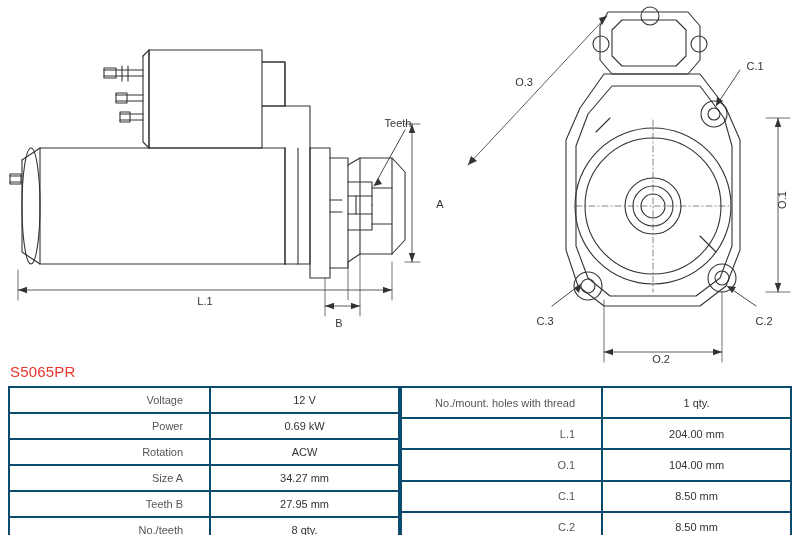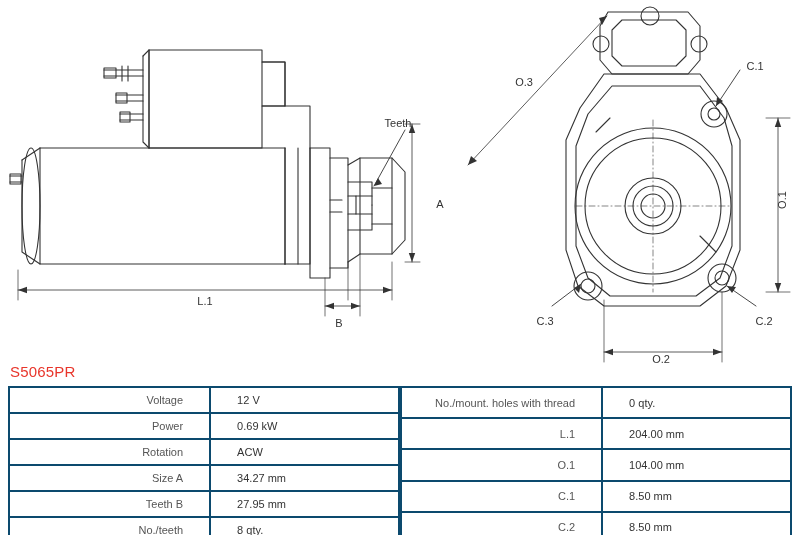--- a/index.html
+++ b/index.html
@@ -60,21 +60,21 @@
     color: #444444;
     white-space: nowrap;
     overflow: hidden;
   }
   table.spec-table td.label {
     text-align: right;
     width: 52%;
     color: #555555;
   }
   table.spec-table td.value {
-    text-align: left;
+    text-align: center;
     width: 48%;
     color: #333333;
   }
   .lbl {
     font-size: 11px;
     fill: #333333;
     font-family: "Liberation Sans", sans-serif;
   }
 </style>
 </head>
@@ -281,21 +281,21 @@
           <td class="label">No./teeth</td>
           <td class="value">8 qty.</td>
         </tr>
       </tbody>
     </table>
 
     <table class="spec-table">
       <tbody>
         <tr>
           <td class="label">No./mount. holes with thread</td>
-          <td class="value">0 qty.</td>
+          <td class="value">1 qty.</td>
         </tr>
         <tr>
           <td class="label">L.1</td>
           <td class="value">204.00 mm</td>
         </tr>
         <tr>
           <td class="label">O.1</td>
           <td class="value">104.00 mm</td>
         </tr>
         <tr>

